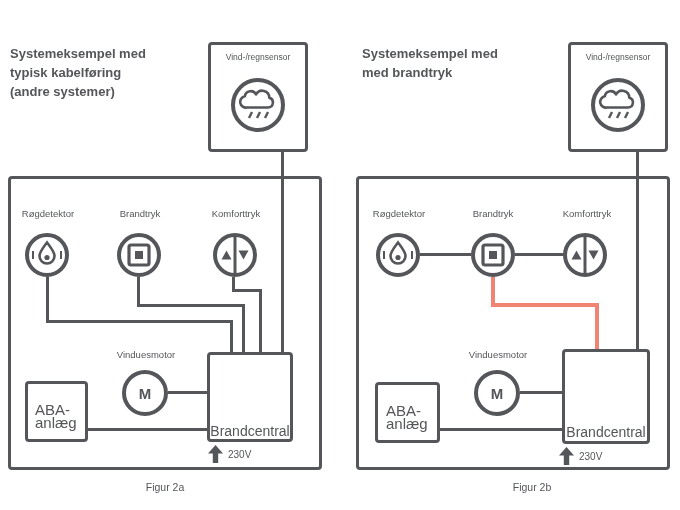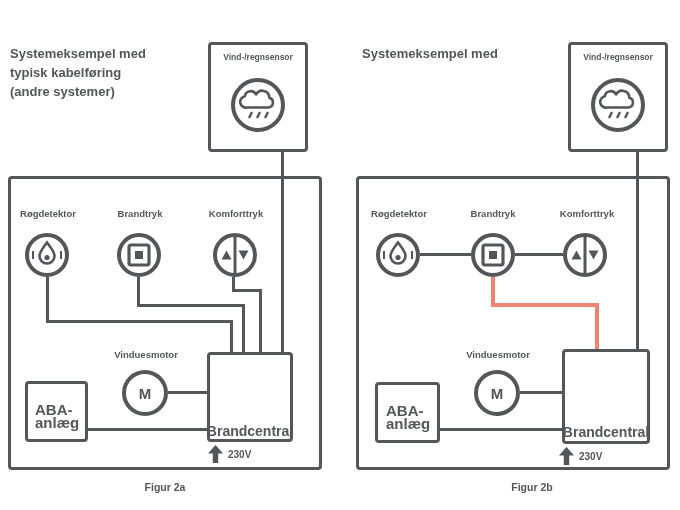--- a/index.html
+++ b/index.html
@@ -5,21 +5,21 @@
   html,body{margin:0;padding:0}
   body{
     width:680px;height:510px;position:relative;overflow:hidden;
     background:#ffffff;color:#54565a;
     font-family:"Liberation Sans",sans-serif;
   }
   .abs{position:absolute}
   .box{position:absolute;border:3px solid #54565a;border-radius:4px;box-sizing:border-box;background:transparent}
   .wire{position:absolute;background:#54565a}
   .wire.red{background:#f08372}
-  .lbl{position:absolute;font-weight:bold;color:#54565a;white-space:nowrap}
+  .lbl{position:absolute;font-weight:normal;color:#54565a;white-space:nowrap}
   .ctr{transform:translateX(-50%)}
   .title{position:absolute;font-weight:bold;font-size:13px;line-height:19px;color:#54565a}
   .complbl{font-size:9.5px}
   .weatherlbl{font-size:8.5px}
   .panellbl{font-size:14px}
   .abalbl{font-size:15px;line-height:13px}
   .powerlbl{font-size:10px}
   .fig{font-size:10.5px}
   .motor{
     position:absolute;width:46px;height:46px;border-radius:50%;
@@ -121,20 +121,21 @@
   </div>
   <div class="lbl powerlbl" style="left:228px;top:449px">230V</div>
 
   <div class="lbl fig ctr" style="left:165px;top:481px">Figur 2a</div>
 </div>
 
 <div class="abs" style="left:340px;top:0;width:340px;height:510px">
 
   <div class="title" style="left:22px;top:44px">
     <span style="display:block">Systemeksempel med</span>
+    <span style="display:block">med brandtryk</span>
   </div>
 
   <div class="box" style="left:228px;top:42px;width:100px;height:110px"></div>
   <div class="lbl weatherlbl ctr" style="left:278px;top:52px">Vind-/regnsensor</div>
   <div class="icon" style="left:249px;top:76px">
     <svg width="58" height="58" viewBox="0 0 58 58">
       <circle cx="29" cy="29" r="25" fill="none" stroke="#54565a" stroke-width="4"></circle>
       <path d="M18 31.5 h21 a5 5 0 0 0 1.3-9.8 a7 7 0 0 0-13.2-3.2 a6 6 0 0 0-11.3 1.8 a5.6 5.6 0 0 0 2.2 11.2 Z" fill="none" stroke="#54565a" stroke-width="2.6" stroke-linejoin="round"></path>
       <line x1="23" y1="36" x2="20" y2="42" stroke="#54565a" stroke-width="2.4"></line>
       <line x1="31" y1="36" x2="28" y2="42" stroke="#54565a" stroke-width="2.4"></line>

